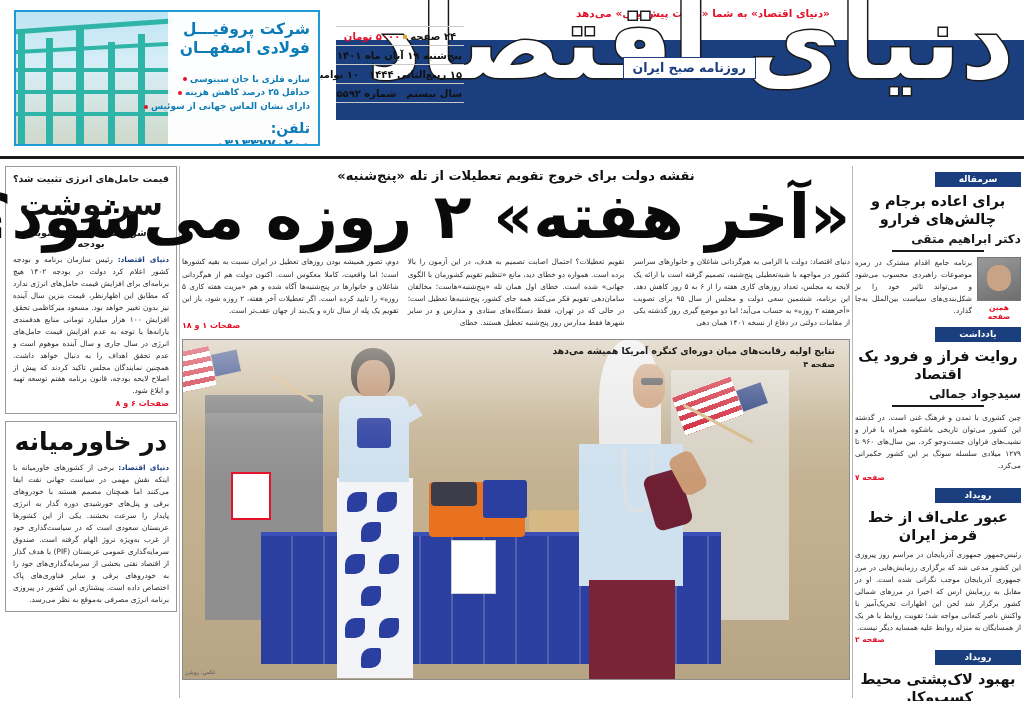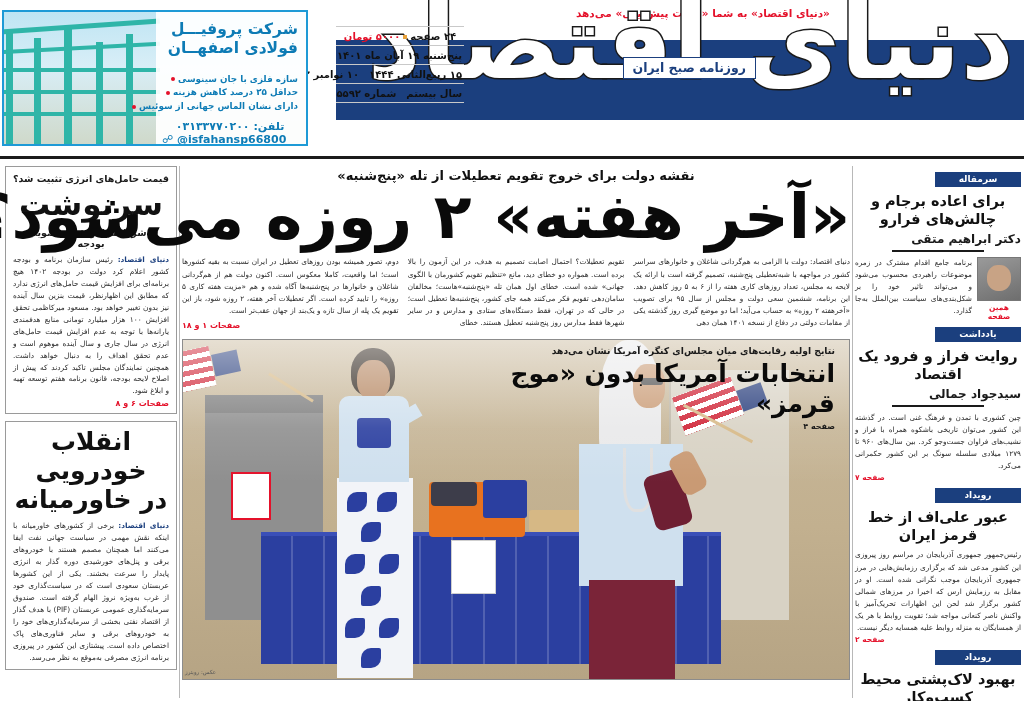--- a/index.html
+++ b/index.html
@@ -53,40 +53,40 @@
     font-size: 10px; color: #111; font-weight: bold;
     padding: 3.5px 2px; border-bottom: 1px solid #c9c9c9; white-space: nowrap;
   }
   .infoline:first-child { border-top: 1px solid #c9c9c9; }
   .infoline .red { color: #e4112a; }
   .sq { display: inline-block; width: 4px; height: 4px; background: #e8a33d; vertical-align: middle; margin: 0 3px; }
   .sq.b { background: #1b3f7e; }
 
   
   .adbox {
-    position: absolute; left: 2px; top: 10px; width: 306px; height: 136px;
+    position: absolute; left: 14px; top: 10px; width: 306px; height: 136px;
     border: 2px solid #1e9ad6; background: #fef9c3; overflow: hidden;
   }
   .ad-photo {
     position: absolute; right: 0; top: 0; width: 306px; height: 136px;
     background:
       linear-gradient(180deg, #bfe5f3 0%, #d8eef7 40%, #cfd8c8 100%);
   }
   .girder { position: absolute; background: #2fb5a8; }
   .ad-right-panel {
     position: absolute; right: 0; top: 0; width: 150px; height: 136px;
     background: rgba(255,255,255,0.93); direction: rtl;
     padding: 8px 8px 4px 6px;
   }
   .ad-title { color: #0d7bb5; font-size: 15.5px; font-weight: bold; line-height: 1.25; text-align: right; }
   .ad-bullets { margin-top: 14px; }
   .ad-bullet { font-size: 8.8px; color: #0d7bb5; font-weight: bold; line-height: 1.55; white-space: nowrap; }
   .ad-bullet::after { content: ""; display: inline-block; width: 4px; height: 4px; border-radius: 50%; background: #e4112a; margin-right: 3px; vertical-align: middle; }
   .ad-contact { margin-top: 6px; text-align: left; direction: ltr; }
-  .ad-phone { font-size: 11px; color: #0d7bb5; font-weight: bold; direction: rtl; text-align: center; }
+  .ad-phone { font-size: 14px; color: #0d7bb5; font-weight: bold; direction: rtl; text-align: right; }
   .ad-ig { font-size: 11px; color: #0d7bb5; font-weight: bold; }
   .ad-web { font-size: 10.5px; color: #0d7bb5; font-weight: bold; }
 
   
   .hr-top { position: absolute; left: 0; top: 156px; width: 1024px; height: 2.5px; background: #1b1b1b; }
 
   
   .col-left  { position: absolute; left: 5px;  top: 166px; width: 172px; height: 532px; }
   .col-mid   { position: absolute; left: 182px; top: 166px; width: 668px; height: 532px; }
   .col-right { position: absolute; left: 855px; top: 166px; width: 166px; height: 532px; }
@@ -252,21 +252,20 @@
       <div class="body-txt">
         <span class="lead">دنیای اقتصاد:</span>
         <span>رئیس سازمان برنامه و بودجه کشور اعلام کرد دولت در بودجه ۱۴۰۲ هیچ برنامه‌ای برای افزایش قیمت حامل‌های انرژی ندارد که مطابق این اظهارنظر، قیمت بنزین سال آینده نیز بدون تغییر خواهد بود. مسعود میرکاظمی تحقق افزایش ۱۰۰ هزار میلیارد تومانی منابع هدفمندی یارانه‌ها با توجه به عدم افزایش قیمت حامل‌های انرژی در سال جاری و سال آینده موهوم است و عدم تحقق اهداف را به دنبال خواهد داشت. همچنین نمایندگان مجلس تاکید کردند که پیش از اصلاح لایحه بودجه، قانون برنامه هفتم توسعه تهیه و ابلاغ شود.</span>
       </div>
       <div class="pagref-row">
         <span class="pagref">صفحات ۶ و ۸</span>
       </div>
     </div>
 
     <div class="lbox" style="margin-top:7px;">
-      <div class="lhead sm">انقلاب خودرویی</div>
       <div class="lhead sm">در خاورمیانه</div>
       <div class="body-txt">
         <span class="lead">دنیای اقتصاد:</span>
         <span>برخی از کشورهای خاورمیانه با اینکه نقش مهمی در سیاست جهانی نفت ایفا می‌کنند اما همچنان مصمم هستند با خودروهای برقی و پنل‌های خورشیدی دوره گذار به انرژی پایدار را سرعت بخشند. یکی از این کشورها عربستان سعودی است که در سیاست‌گذاری خود از غرب به‌ویژه نروژ الهام گرفته است. صندوق سرمایه‌گذاری عمومی عربستان (PIF) با هدف گذار از اقتصاد نفتی بخشی از سرمایه‌گذاری‌های خود را به خودروهای برقی و سایر فناوری‌های پاک اختصاص داده است. پیشتازی این کشور در پیروزی برنامه انرژی مصرفی به‌موقع به نظر می‌رسد.</span>
       </div>
 
     </div>
 
   </div>
 
@@ -353,22 +352,21 @@
       </div>
       <div class="flag" style="left:556px;top:46px;">
         <div class="flag-body" style="transform:rotate(-20deg);"></div>
         <div class="flag-canton" style="transform:rotate(-20deg);"></div>
         <div class="flag-pole" style="left:-60px;top:36px;width:78px;height:3px;transform:rotate(28deg);"></div>
       </div>
 
       <div style="position:absolute;inset:0;background:linear-gradient(180deg,rgba(255,255,255,0.55) 0%,rgba(255,255,255,0.10) 26%,rgba(255,255,255,0) 42%);"></div>
 
       <div class="photo-caption">
-        <div class="pc-kicker">نتایج اولیه رقابت‌های میان مجلس‌ای کنگره آمریکا نشان می‌دهد</div>
-        <div class="pc-head">انتخابات آمریکا بدون «موج قرمز»</div>
+        <div class="pc-kicker">نتایج اولیه رقابت‌های میان دوره‌ای کنگره آمریکا همیشه می‌دهد</div>
         <div class="pc-page">صفحه ۴</div>
       </div>
       <div class="photo-credit">عکس: رویترز</div>
     </div>
 
   </div>
 
   <div class="col-right">
 
     <div>

